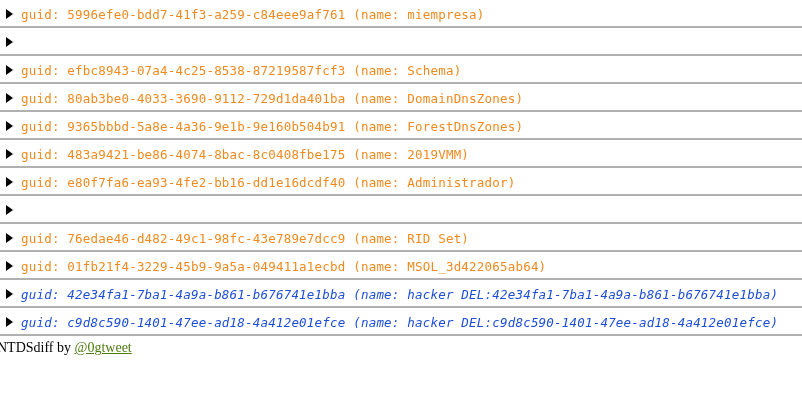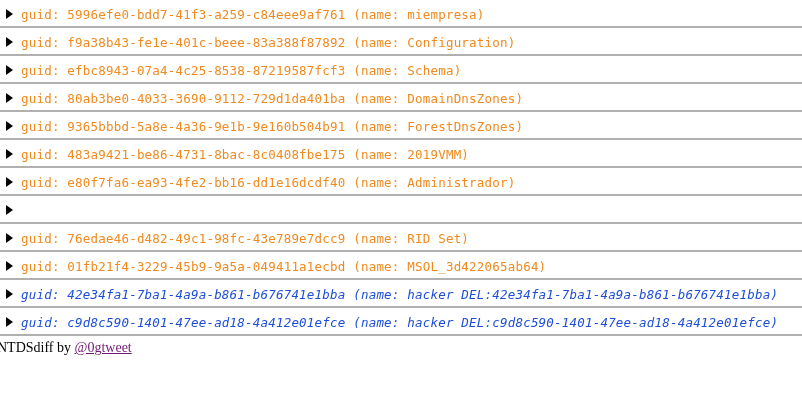--- a/index.html
+++ b/index.html
@@ -53,34 +53,34 @@
     line-height: 24px;
     padding-left: 0px;
     font-family: "Liberation Serif", "DejaVu Serif", serif;
     font-size: 14px;
     color: #000000;
     white-space: nowrap;
     overflow: hidden;
     margin-left: -3px;
   }
   .footer-link {
-    color: #701a75;
+    color: #4d7c0f;
     text-decoration: underline;
   }
 </style>
 </head>
 <body>
 
 <div class="ntds-list" id="entry-list">
     <div class="entry-row normal"><span class="disclosure-triangle"></span><span class="entry-text">guid: 5996efe0-bdd7-41f3-a259-c84eee9af761 (name: miempresa)</span></div>
-    <div class="entry-row normal"><span class="disclosure-triangle"></span><span class="entry-text">guid: f9a38b43-fe1e-401c-beee-83a388f87892 (name: Configuration)</span></div>
+    <div class="entry-row normal"><span class="disclosure-triangle"></span></div>
     <div class="entry-row normal"><span class="disclosure-triangle"></span><span class="entry-text">guid: efbc8943-07a4-4c25-8538-87219587fcf3 (name: Schema)</span></div>
     <div class="entry-row normal"><span class="disclosure-triangle"></span><span class="entry-text">guid: 80ab3be0-4033-3690-9112-729d1da401ba (name: DomainDnsZones)</span></div>
     <div class="entry-row normal"><span class="disclosure-triangle"></span><span class="entry-text">guid: 9365bbbd-5a8e-4a36-9e1b-9e160b504b91 (name: ForestDnsZones)</span></div>
-    <div class="entry-row normal"><span class="disclosure-triangle"></span><span class="entry-text">guid: 483a9421-be86-4731-8bac-8c0408fbe175 (name: 2019VMM)</span></div>
+    <div class="entry-row normal"><span class="disclosure-triangle"></span><span class="entry-text">guid: 483a9421-be86-4074-8bac-8c0408fbe175 (name: 2019VMM)</span></div>
     <div class="entry-row normal"><span class="disclosure-triangle"></span><span class="entry-text">guid: e80f7fa6-ea93-4fe2-bb16-dd1e16dcdf40 (name: Administrador)</span></div>
     <div class="entry-row normal"><span class="disclosure-triangle"></span></div>
     <div class="entry-row normal"><span class="disclosure-triangle"></span><span class="entry-text">guid: 76edae46-d482-49c1-98fc-43e789e7dcc9 (name: RID Set)</span></div>
     <div class="entry-row normal"><span class="disclosure-triangle"></span><span class="entry-text">guid: 01fb21f4-3229-45b9-9a5a-049411a1ecbd (name: MSOL_3d422065ab64)</span></div>
     <div class="entry-row added"><span class="disclosure-triangle"></span><span class="entry-text">guid: 42e34fa1-7ba1-4a9a-b861-b676741e1bba (name: hacker DEL:42e34fa1-7ba1-4a9a-b861-b676741e1bba)</span></div>
     <div class="entry-row added"><span class="disclosure-triangle"></span><span class="entry-text">guid: c9d8c590-1401-47ee-ad18-4a412e01efce (name: hacker DEL:c9d8c590-1401-47ee-ad18-4a412e01efce)</span></div>
   </div>
 
 <div class="footer-bar">
   <span>NTDSdiff by </span><a class="footer-link" href="#">@0gtweet</a>

